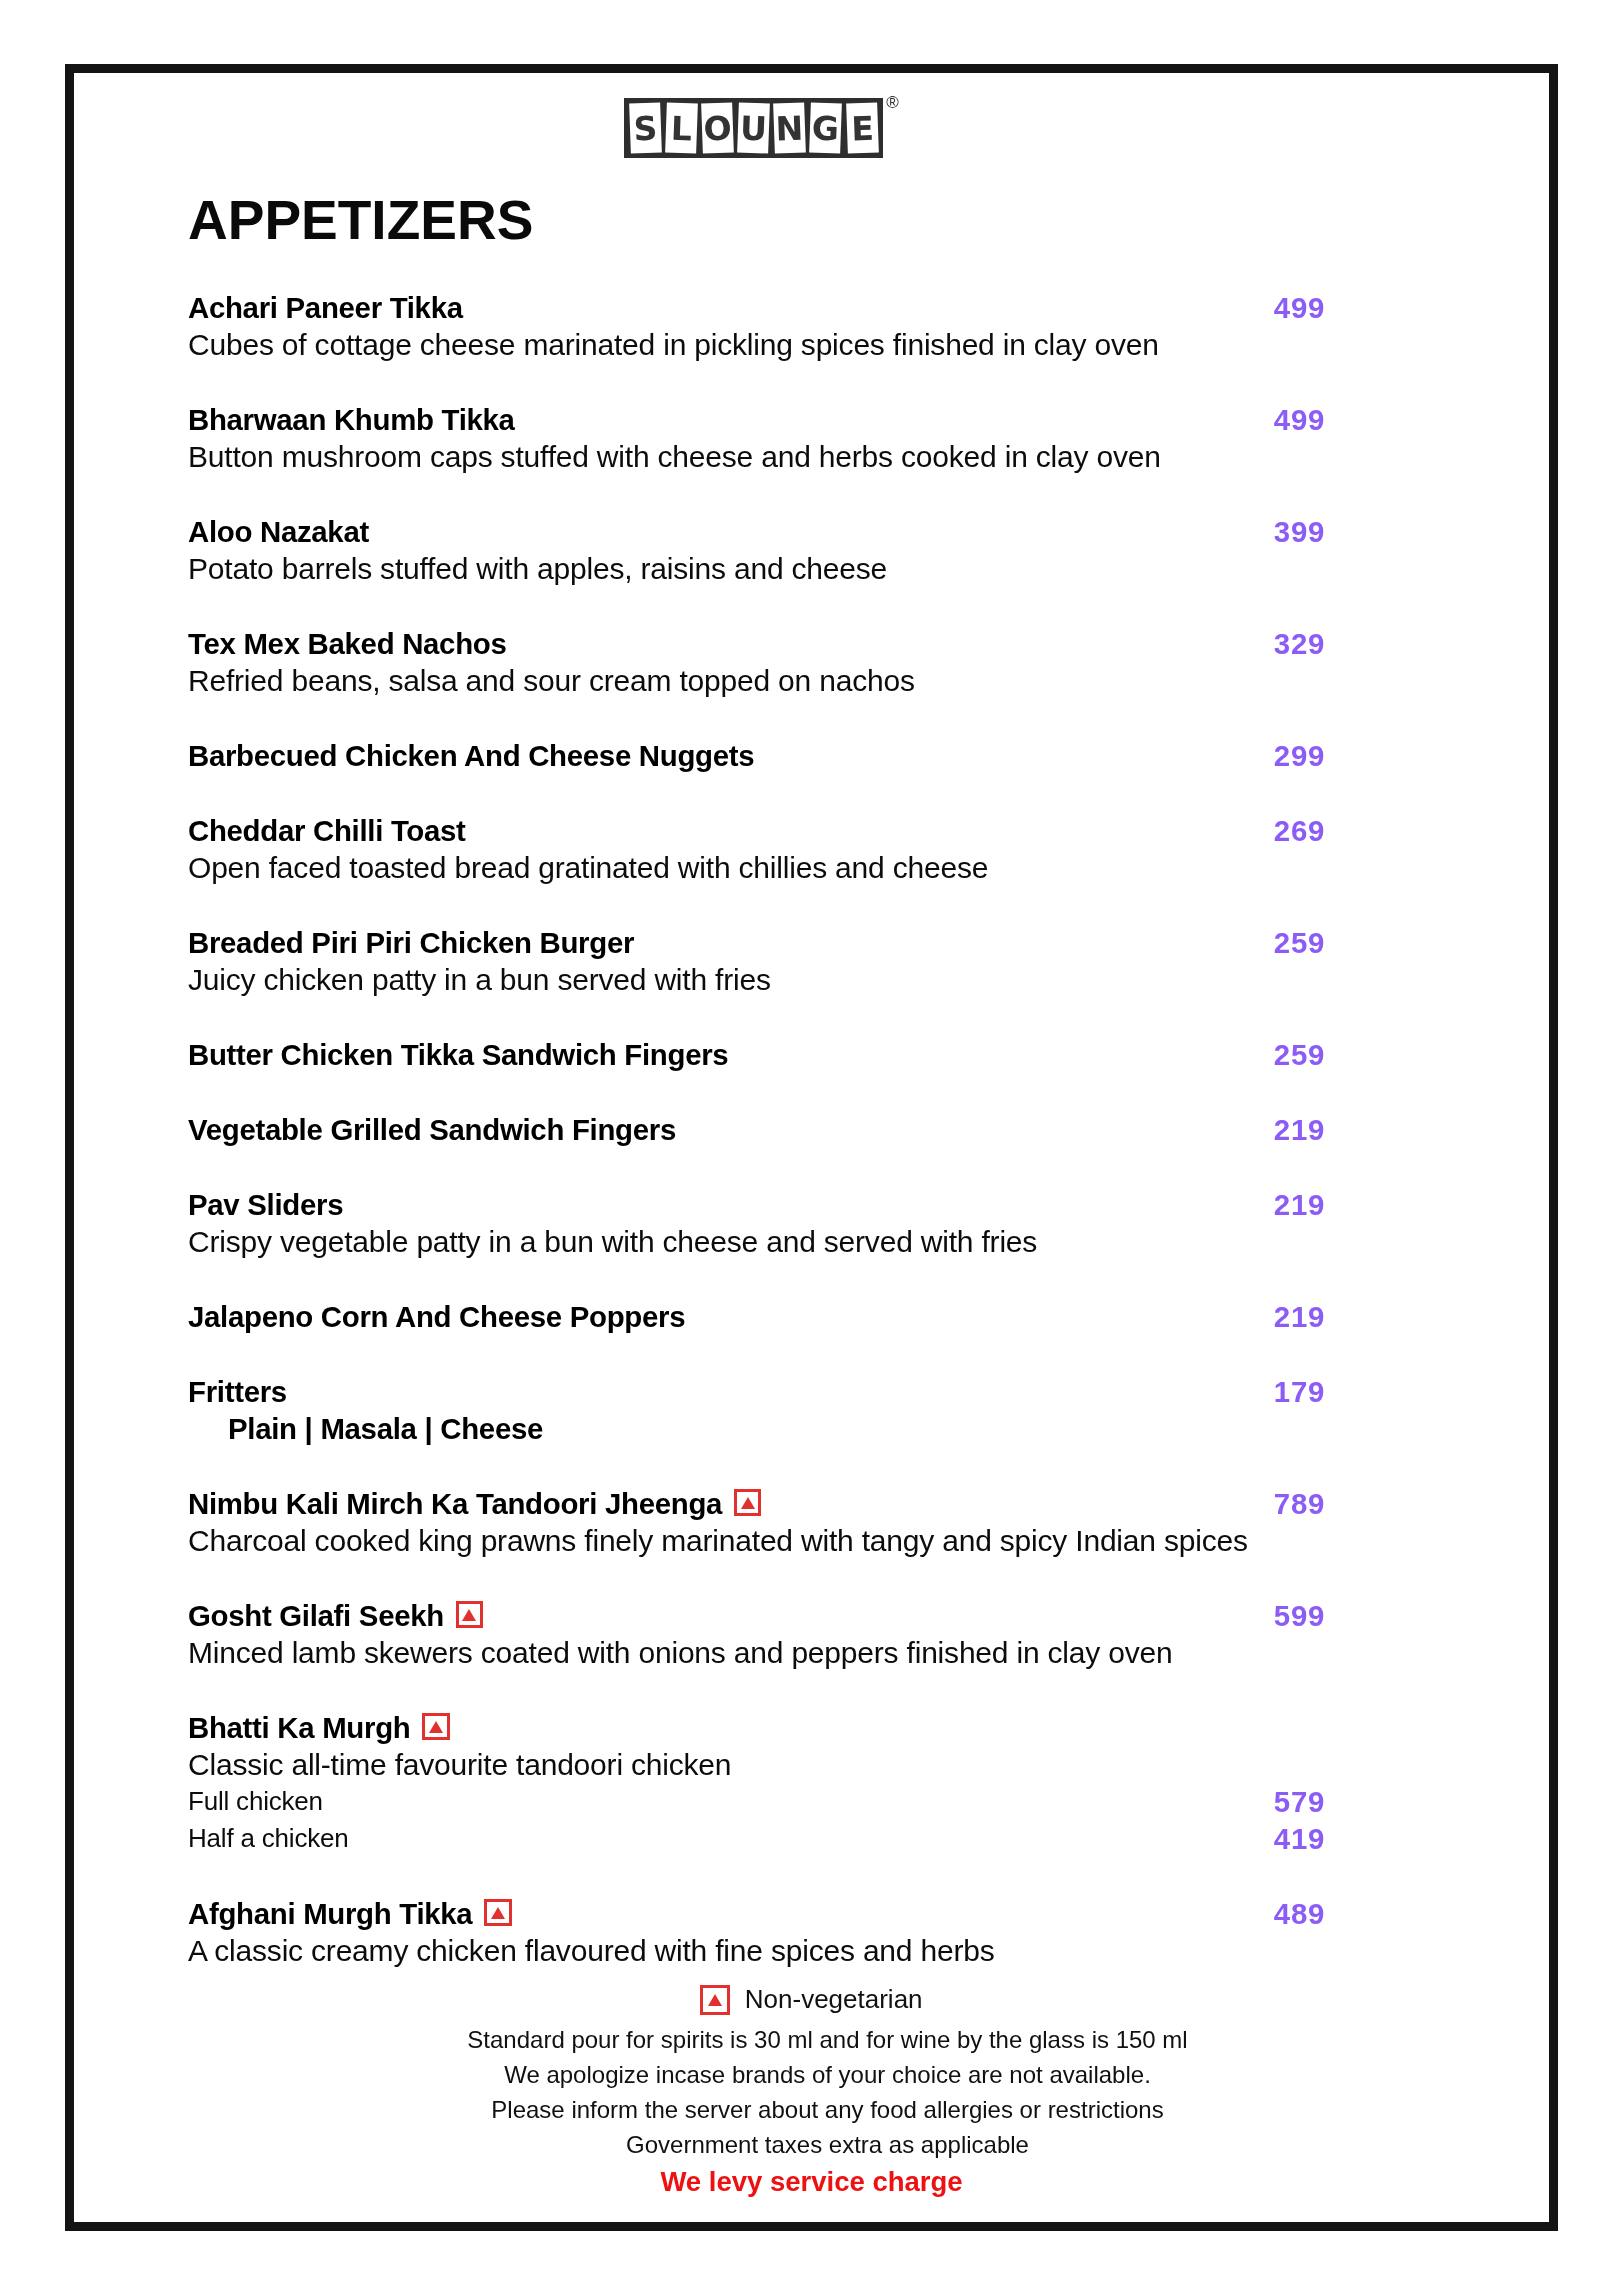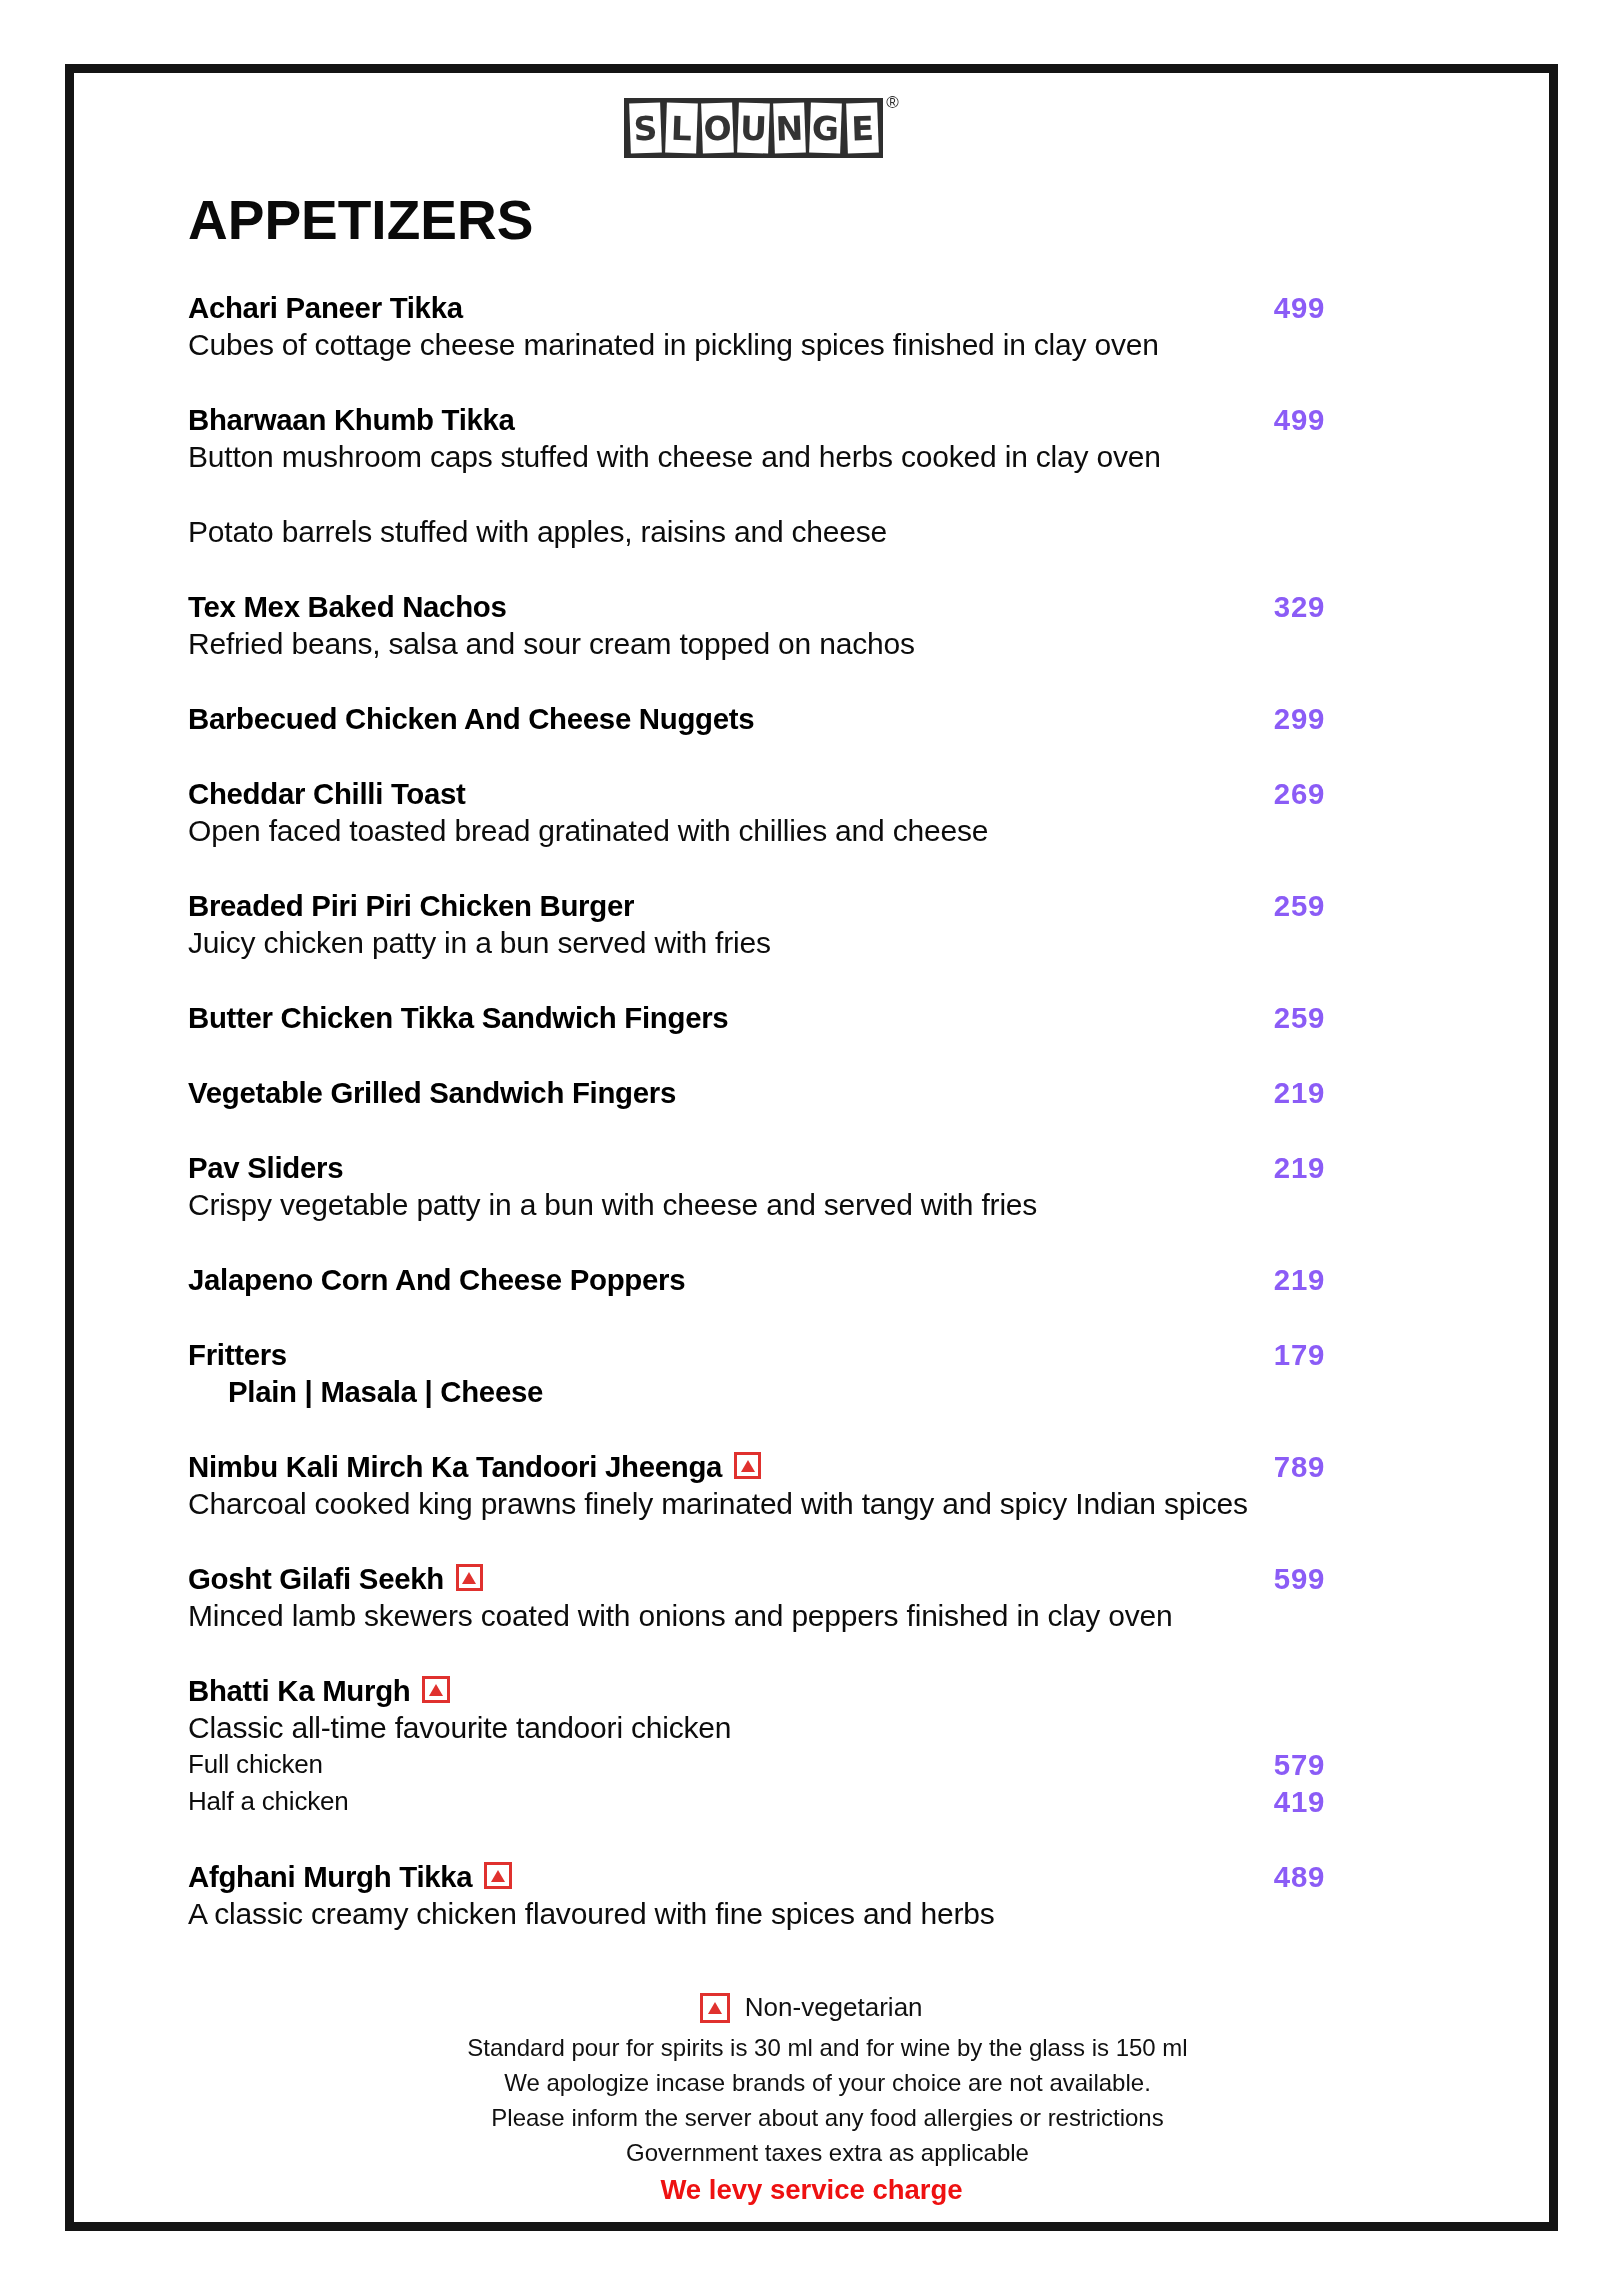--- a/index.html
+++ b/index.html
@@ -45,21 +45,21 @@
     display:inline-flex; align-items:center; justify-content:center;
     width:27.5px; height:27.5px; border:3.3px solid #e0312e; background:#fff;
     margin-left:11.8px; flex:0 0 auto; position:relative; top:-1.3px;
   }
   .nonveg-icon .tri {
     width:0; height:0;
     border-left:7.2px solid transparent; border-right:7.2px solid transparent;
     border-bottom:12.4px solid #e0312e;
   }
   
-  .footer { position:absolute; left:0; right:0; bottom:13px; text-align:center; }
+  .footer { position:absolute; left:0; right:0; bottom:21px; text-align:center; }
   .legend { display:flex; align-items:center; justify-content:center; gap:14.4px; margin-bottom:6.5px; }
   .legend .nonveg-icon { margin-left:0; width:30px; height:30px; top:0; }
   .legend-label { font-size:26px; color:#111; }
   .note { font-size:24px; line-height:35px; color:#111;margin-left:32px; }
   .highlight { font-size:27.5px; font-weight:700; color:#ee1111; line-height:38px; margin-top:1.3px; }
 </style>
 </head>
 <body>
 
 <div class="page">
@@ -95,20 +95,26 @@
           <div class="item">
             <div class="item-head">
               <div class="name-wrap">
                 <span class="name">Bharwaan Khumb Tikka</span>
               </div>
               <span class="price">499</span>
             </div>
             <div class="desc">Button mushroom caps stuffed with cheese and herbs cooked in clay oven</div>
           </div>
           <div class="item">
+            <div class="item-head">
+              <div class="name-wrap">
+                <span class="name">Aloo Nazakat</span>
+              </div>
+              <span class="price">399</span>
+            </div>
             <div class="desc">Potato barrels stuffed with apples, raisins and cheese</div>
           </div>
           <div class="item">
             <div class="item-head">
               <div class="name-wrap">
                 <span class="name">Tex Mex Baked Nachos</span>
               </div>
               <span class="price">329</span>
             </div>
             <div class="desc">Refried beans, salsa and sour cream topped on nachos</div>

